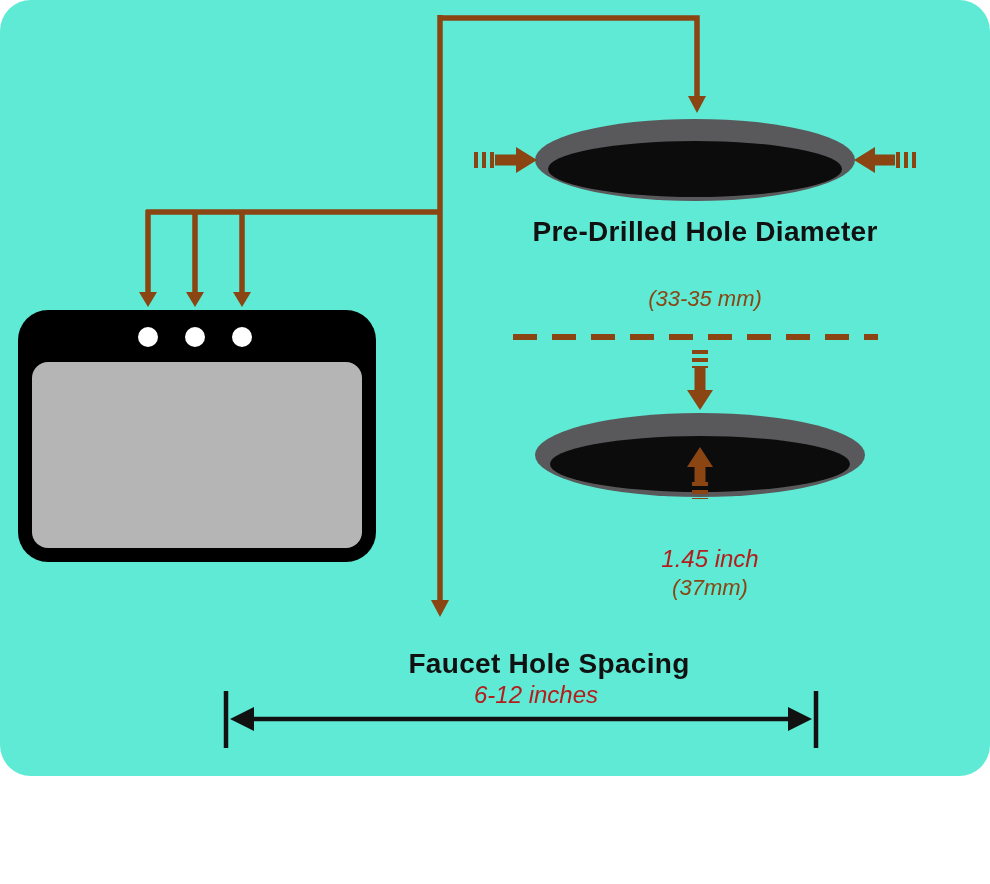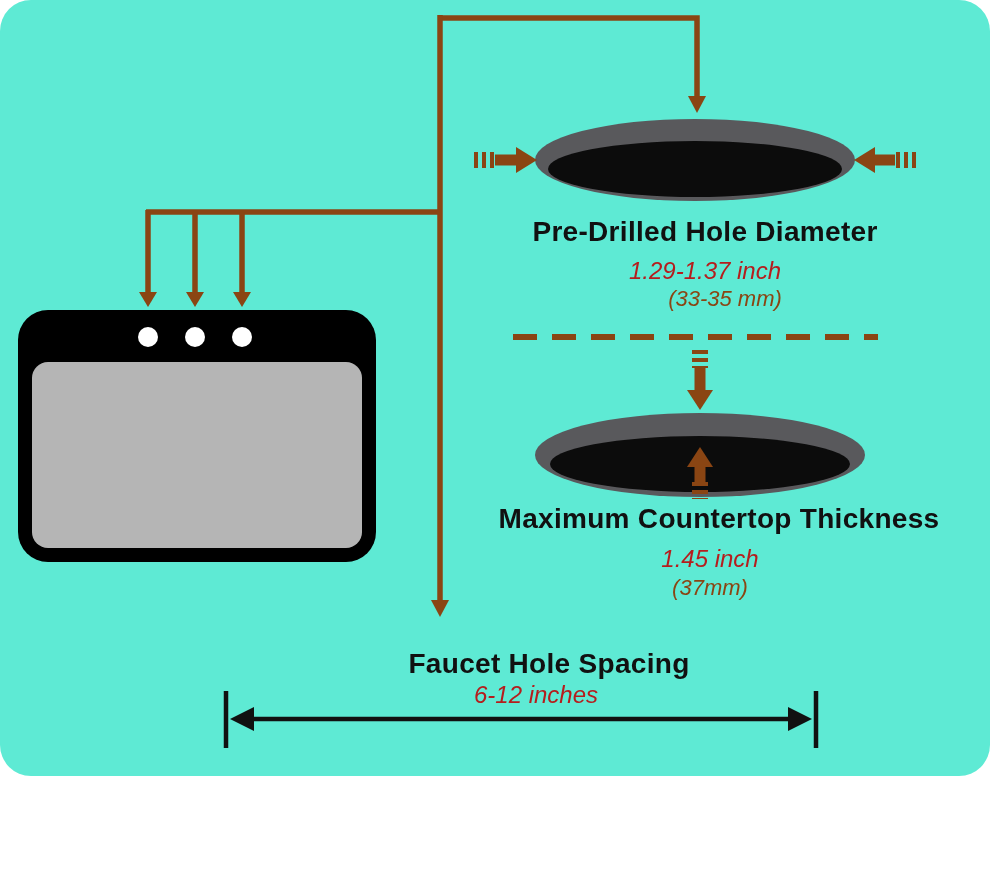--- a/index.html
+++ b/index.html
@@ -119,23 +119,21 @@
         <ellipse cx="492" cy="846" rx="97" ry="26" fill="#0c0c0c"></ellipse>
       </g>
       <g>
         <ellipse cx="777" cy="838" rx="108" ry="37" fill="#59595c"></ellipse>
         <ellipse cx="777" cy="846" rx="97" ry="26" fill="#0c0c0c"></ellipse>
       </g>
     </g>
   </svg>
 
   <div class="label title" style="left:705px; top:216px;">Pre-Drilled Hole Diameter</div>
-  <div class="label value" style="left:705px; top:257px;">1.29-1.37 inch</div>
-  <div class="label metric" style="left:705px; top:286px;margin-left:20px;">(33-35 mm)</div>
+  <div class="label metric" style="left:705px; top:286px;">(33-35 mm)</div>
 
-  <div class="label title" style="left:719px; top:503px;">Maximum Countertop Thickness</div>
   <div class="label value" style="left:710px; top:545px;">1.45 inch</div>
   <div class="label metric" style="left:710px; top:575px;text-align:center;">(37mm)</div>
 
   <div class="label title" style="left:536px; top:648px;margin-left:13px;">Faucet Hole Spacing</div>
   <div class="label value" style="left:536px; top:681px;text-align:center;">6-12 inches</div>
 
 </div>
 
 </body></html>

